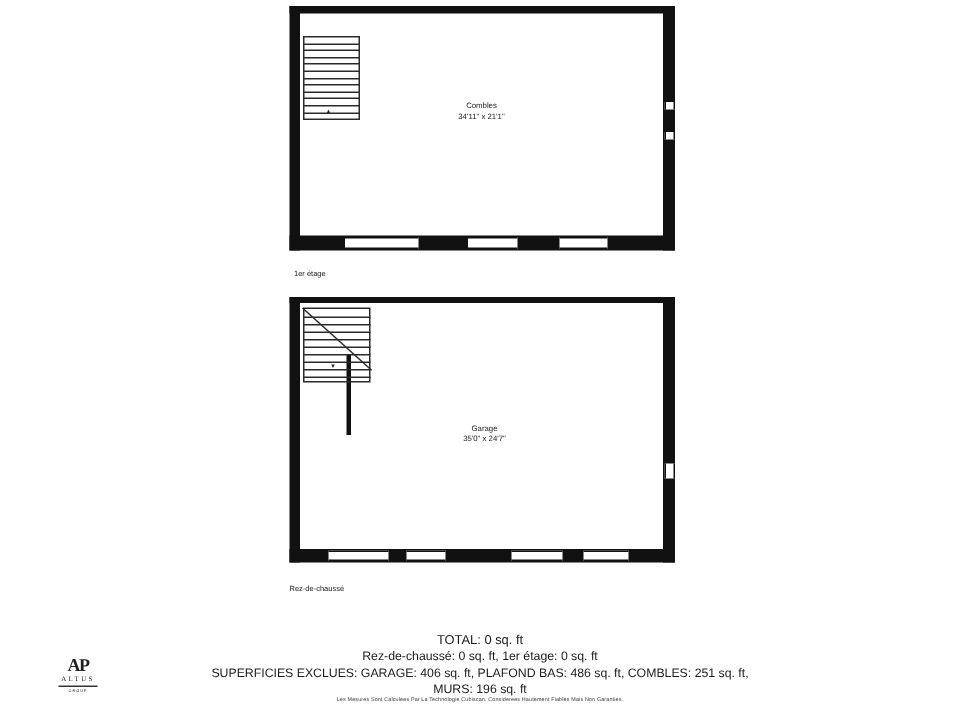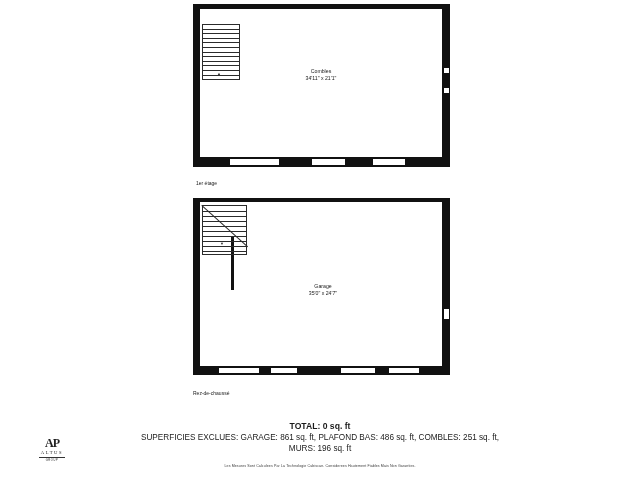--- a/index.html
+++ b/index.html
@@ -98,21 +98,21 @@
 
   
   .totals {
     position: absolute;
     left: 0;
     right: 0;
     text-align: center;
   }
   .totals .t-total {
     font-size: 8.6px;
-    font-weight: bold;
+    font-weight: normal;
     line-height: 11px;
   }
   .totals .t-line {
     font-size: 8.2px;
     line-height: 11px;
   }
   .totals .t-excl {
     font-size: 8.2px;
     line-height: 11px;
   }
@@ -241,21 +241,22 @@
     <div class="room-label" style="left:90px; top:85px; width:80px;">
       <span class="rname">Garage</span>
       <span class="rdim">35'0" x 24'7"</span>
     </div>
   </div>
 
   <div class="floor-caption" style="left:193px; top:390px;">Rez-de-chaussé</div>
 
   <div class="totals" style="top:421px;">
     <div class="t-total">TOTAL: 0 sq. ft</div>
-    <div class="t-excl">SUPERFICIES EXCLUES: GARAGE: 861 sq. ft, PLAFOND BAS: 486 sq. ft, COMBLES: 251 sq. ft,</div>
+    <div class="t-line">Rez-de-chaussé: 0 sq. ft, 1er étage: 0 sq. ft</div>
+    <div class="t-excl">SUPERFICIES EXCLUES: GARAGE: 406 sq. ft, PLAFOND BAS: 486 sq. ft, COMBLES: 251 sq. ft,</div>
     <div class="t-murs">MURS: 196 sq. ft</div>
   </div>
 
   <div class="disclaimer" style="top:464px;">Les Mesures Sont Calculees Par La Technologie Cubiscan. Considerees Hautement Fiables Mais Non Garanties.</div>
 
   <div class="logo">
     <div class="mark">AP</div>
     <div class="lname">ALTUS</div>
     <div class="lrule"></div>
     <div class="lsub">GROUP</div>

